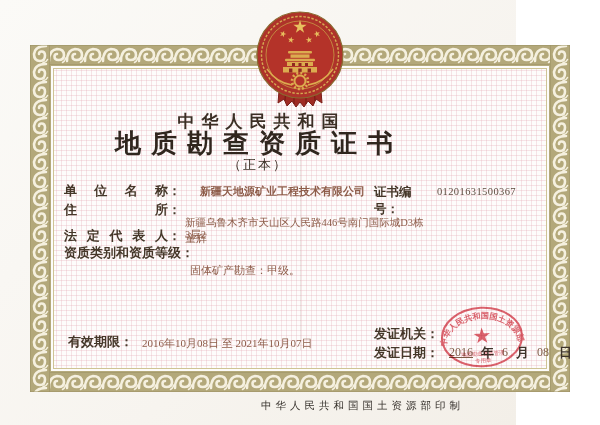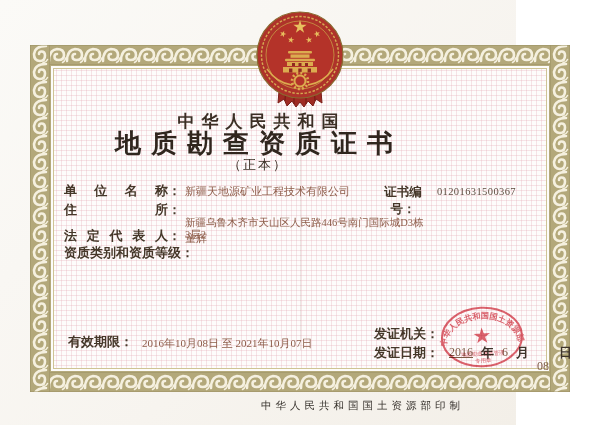--- a/index.html
+++ b/index.html
@@ -126,59 +126,60 @@
     <path d="M79,58 Q69,72 54,74" stroke="#dcab4f" stroke-width="1.5" fill="none"></path>
   </svg>
 
   <div class="txt center country">中华人民共和国</div>
   <div class="txt center title">地质勘查资质证书</div>
   <div class="txt center copynote">（正本）</div>
 
   <div class="txt row" style="left:64px;top:182px;">
     <span class="lbl spread">单位名称</span>
       <span class="lbl">：</span>
-    <span class="val" style="margin-left:4px;">新疆天地源矿业工程技术有限公司</span>
+    <span class="val" style="margin-left:19px;font-weight:bold;">新疆天地源矿业工程技术有限公司</span>
   </div>
 
-  <div class="txt row" style="left:374px;top:184px;text-align:center;">
+  <div class="txt row" style="left:374px;top:184px;">
     <span class="certno-l">证书编号：</span>
     <span class="certno-v">01201631500367</span>
   </div>
 
   <div class="txt row" style="left:64px;top:201px;">
     <span class="lbl spread">住所</span>
       <span class="lbl">：</span>
     <span style="margin-left:4px;">
       <span class="val2" style="display:block;">新疆乌鲁木齐市天山区人民路446号南门国际城D3栋</span>
       <span class="val2" style="display:block;margin-top:0;">3层2</span>
     </span>
   </div>
 
   <div class="txt row" style="left:64px;top:227px;">
     <span class="lbl spread">法定代表人</span>
       <span class="lbl">：</span>
     <span class="val" style="margin-left:4px;margin-top:4px;">童辉</span>
   </div>
 
   <div class="txt lbl" style="left:64px;top:244px;">资质类别和资质等级：</div>
+  <div class="txt val" style="left:190px;top:261px;">固体矿产勘查：甲级。</div>
 
   <div class="txt row" style="left:68px;top:333px;">
     <span class="lbl">有效期限：</span>
     <span class="val" style="margin-left:9px;margin-top:3px;">2016年10月08日  至  2021年10月07日</span>
   </div>
 
   <div class="txt lbl" style="left:374px;top:325px;">发证机关：</div>
 
   <div class="txt row" style="left:374px;top:344px;">
     <span class="lbl">发证日期：</span>
     <span class="dn" style="margin-left:10px;margin-top:1px;text-decoration:underline;">2016</span>
     <span class="dc" style="margin-left:8px;">年</span>
     <span class="dn" style="margin-left:8px;margin-top:1px;">6</span>
     <span class="dc" style="margin-left:8px;">月</span>
-    <span class="dn" style="margin-left:8px;margin-top:15px;">08</span>
+    <span class="dn" style="margin-left:8px;margin-top:1px;">08</span>
     <span class="dc" style="margin-left:10px;">日</span>
   </div>
 
   <svg class="seal" width="86" height="64" viewBox="0 0 100 74">
     <defs>
       <path id="sealArc" d="M 8,46 A 42,30.5 0 0 1 92,46" fill="none"></path>
       <path id="st2" d="M0,-1 L0.588,0.809 L-0.951,-0.309 L0.951,-0.309 L-0.588,0.809 Z"></path>
     </defs>
     <ellipse cx="50" cy="37" rx="46.5" ry="34" fill="none" stroke="#d6414f" stroke-width="2.4"></ellipse>
     <text font-size="9.5" font-weight="bold" fill="#d6414f" font-family="Liberation Serif,serif">

